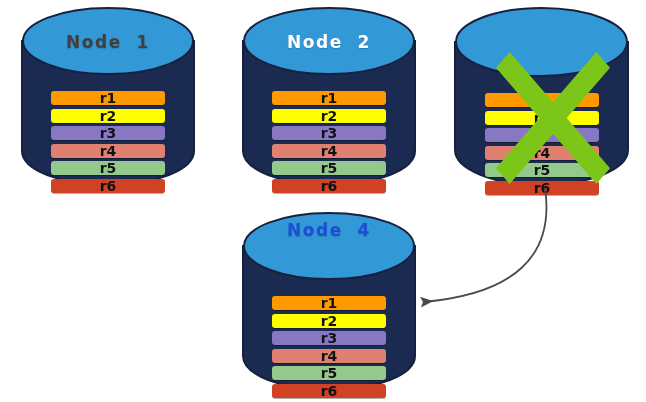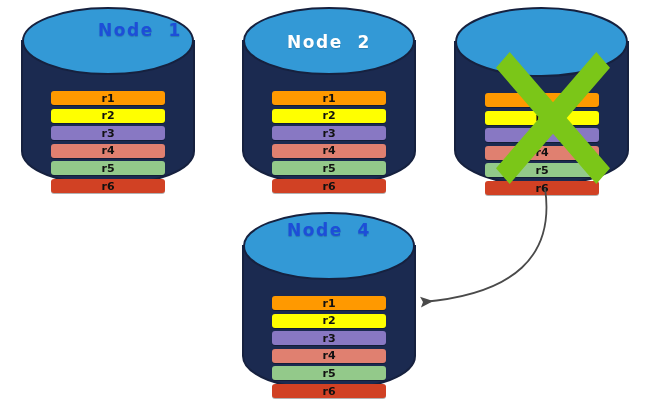--- a/index.html
+++ b/index.html
@@ -50,21 +50,21 @@
     left: 0;
     top: 0;
     width: 100%;
   }
   .row {
     position: absolute;
     border-radius: 3px;
     box-sizing: border-box;
     color: #111111;
     font-weight: bold;
-    font-size: 11px;
+    font-size: 14px;
     line-height: 1;
     display: flex;
     align-items: center;
     justify-content: center;
     font-family: "DejaVu Sans", "Liberation Sans", sans-serif;
     box-shadow: 0 1px 0 rgba(0,0,0,0.30);
   }
   .x-overlay {
     position: absolute;
     pointer-events: none;
@@ -83,21 +83,21 @@
 <body>
 
 <div id="stage">
 
   <div id="nodes-layer">
       <div class="node" style="left: 22px; top: 7px; width: 172px; height: 178px;">
         <svg class="node-svg" width="172" height="178" viewBox="0 0 172 178">
           <path d="M0,34 L0,144 A86,34 0 0 0 172,144 L172,34 Z" fill="#1B2A50" stroke="#16213F" stroke-width="2"></path>
           <ellipse cx="86" cy="34" rx="85" ry="33" fill="#3399D6" stroke="#16213F" stroke-width="2"></ellipse>
         </svg>
-        <div class="node-title" style="top: 13px; color: #1d4ed8; padding-left: 32px;">Node  1</div>
+        <div class="node-title" style="top: 25px; color: #404040;">Node  1</div>
         <div class="rows">
           <div class="row" style="left: 29px; width: 114px; height: 14px; top: 84px; background: rgb(255, 153, 0); color: rgb(17, 17, 17);">r1</div>
           <div class="row" style="left: 29px; width: 114px; height: 14px; top: 101.6px; background: rgb(255, 255, 0); color: rgb(17, 17, 17);">r2</div>
           <div class="row" style="left: 29px; width: 114px; height: 14px; top: 119.2px; background: rgb(136, 120, 195); color: rgb(17, 17, 17);">r3</div>
           <div class="row" style="left: 29px; width: 114px; height: 14px; top: 136.8px; background: rgb(224, 128, 112); color: rgb(17, 17, 17);">r4</div>
           <div class="row" style="left: 29px; width: 114px; height: 14px; top: 154.4px; background: rgb(147, 201, 138); color: rgb(17, 17, 17);">r5</div>
           <div class="row" style="left: 29px; width: 114px; height: 14px; top: 172px; background: rgb(209, 65, 36); color: rgb(17, 17, 17);">r6</div>
         </div>
       </div>
       <div class="node" style="left: 243px; top: 7px; width: 172px; height: 178px;">

